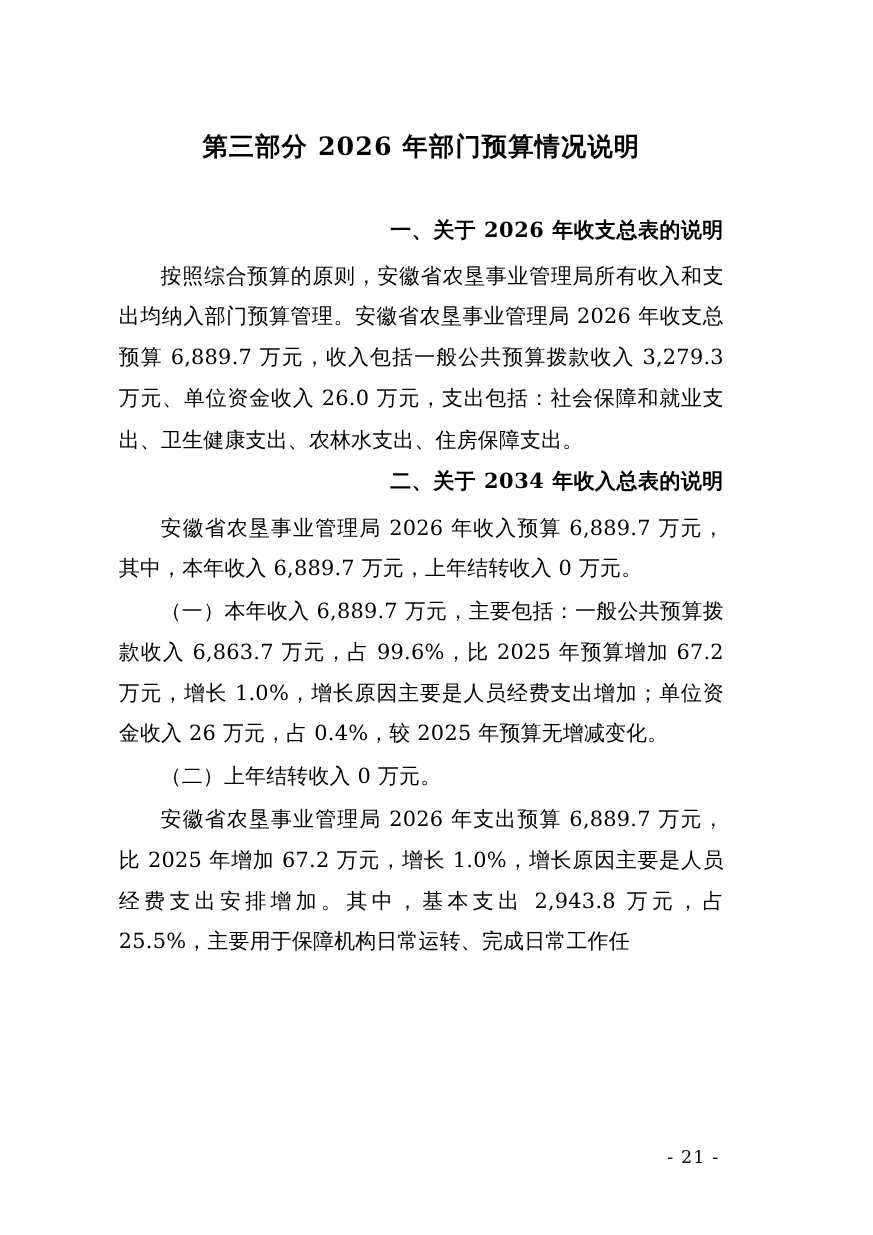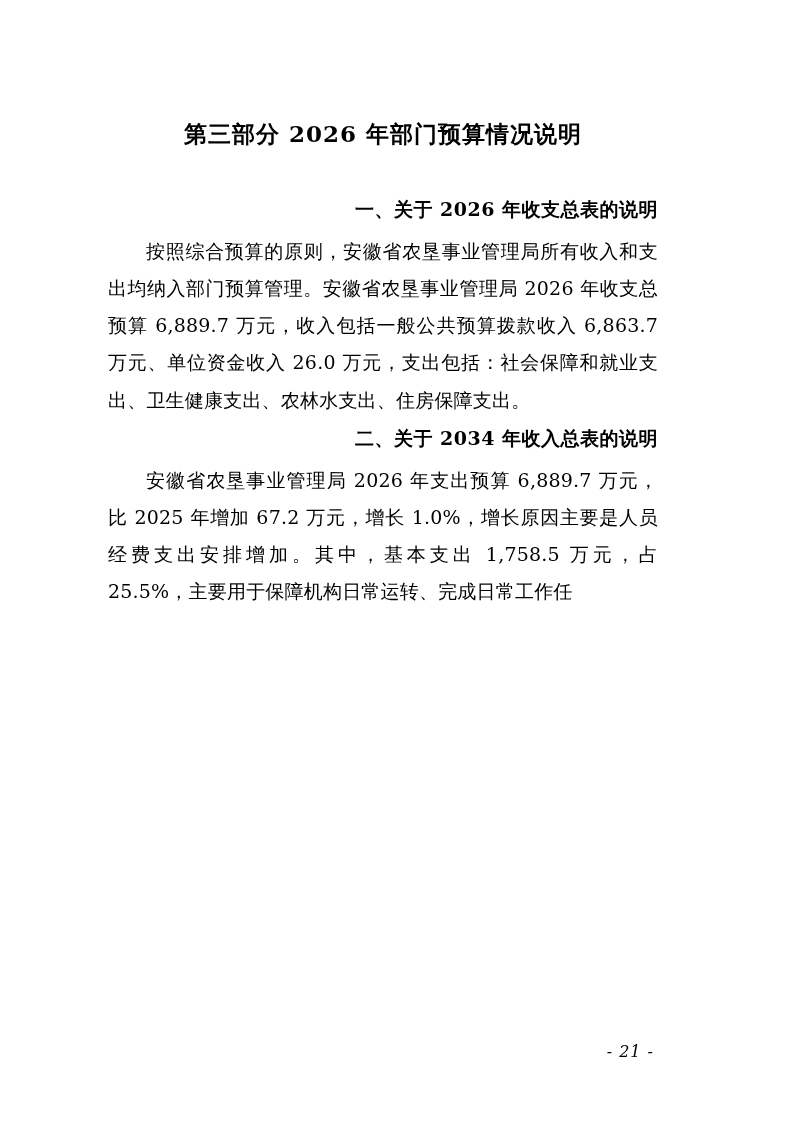--- a/index.html
+++ b/index.html
@@ -52,31 +52,33 @@
   }
   .para:last-child {
     margin-bottom: 0;
   }
   .page-number {
     position: absolute;
     right: 112px;
     bottom: 62px;
     font-size: 16px;
     letter-spacing: 1px;
-    font-style: italic;
   }
 </style>
 </head>
 <body>
 
 <div class="page">
 
   <h1 class="doc-title">第三部分 2026 年部门预算情况说明</h1>
 
   <div class="section-heading">一、关于 2026 年收支总表的说明</div>
-  <p class="para">按照综合预算的原则，安徽省农垦事业管理局所有收入和支出均纳入部门预算管理。安徽省农垦事业管理局 2026 年收支总预算 6,889.7 万元，收入包括一般公共预算拨款收入 6,863.7 万元、单位资金收入 26.0 万元，支出包括：社会保障和就业支出、卫生健康支出、农林水支出、住房保障支出。</p>
+  <p class="para">按照综合预算的原则，安徽省农垦事业管理局所有收入和支出均纳入部门预算管理。安徽省农垦事业管理局 2026 年收支总预算 6,889.7 万元，收入包括一般公共预算拨款收入 3,279.3 万元、单位资金收入 26.0 万元，支出包括：社会保障和就业支出、卫生健康支出、农林水支出、住房保障支出。</p>
 
   <div class="section-heading">二、关于 2034 年收入总表的说明</div>
+  <p class="para">安徽省农垦事业管理局 2026 年收入预算 6,889.7 万元，其中，本年收入 6,889.7 万元，上年结转收入 0 万元。</p>
+  <p class="para">（一）本年收入 6,889.7 万元，主要包括：一般公共预算拨款收入 6,863.7 万元，占 99.6%，比 2025 年预算增加 67.2 万元，增长 1.0%，增长原因主要是人员经费支出增加；单位资金收入 26 万元，占 0.4%，较 2025 年预算无增减变化。</p>
+  <p class="para">（二）上年结转收入 0 万元。</p>
 
-  <p class="para">安徽省农垦事业管理局 2026 年支出预算 6,889.7 万元，比 2025 年增加 67.2 万元，增长 1.0%，增长原因主要是人员经费支出安排增加。其中，基本支出 1,758.5 万元，占 25.5%，主要用于保障机构日常运转、完成日常工作任</p>
+  <p class="para">安徽省农垦事业管理局 2026 年支出预算 6,889.7 万元，比 2025 年增加 67.2 万元，增长 1.0%，增长原因主要是人员经费支出安排增加。其中，基本支出 2,943.8 万元，占 25.5%，主要用于保障机构日常运转、完成日常工作任</p>
 
   <div class="page-number">- 21 -</div>
 </div>
 
 </body></html>

